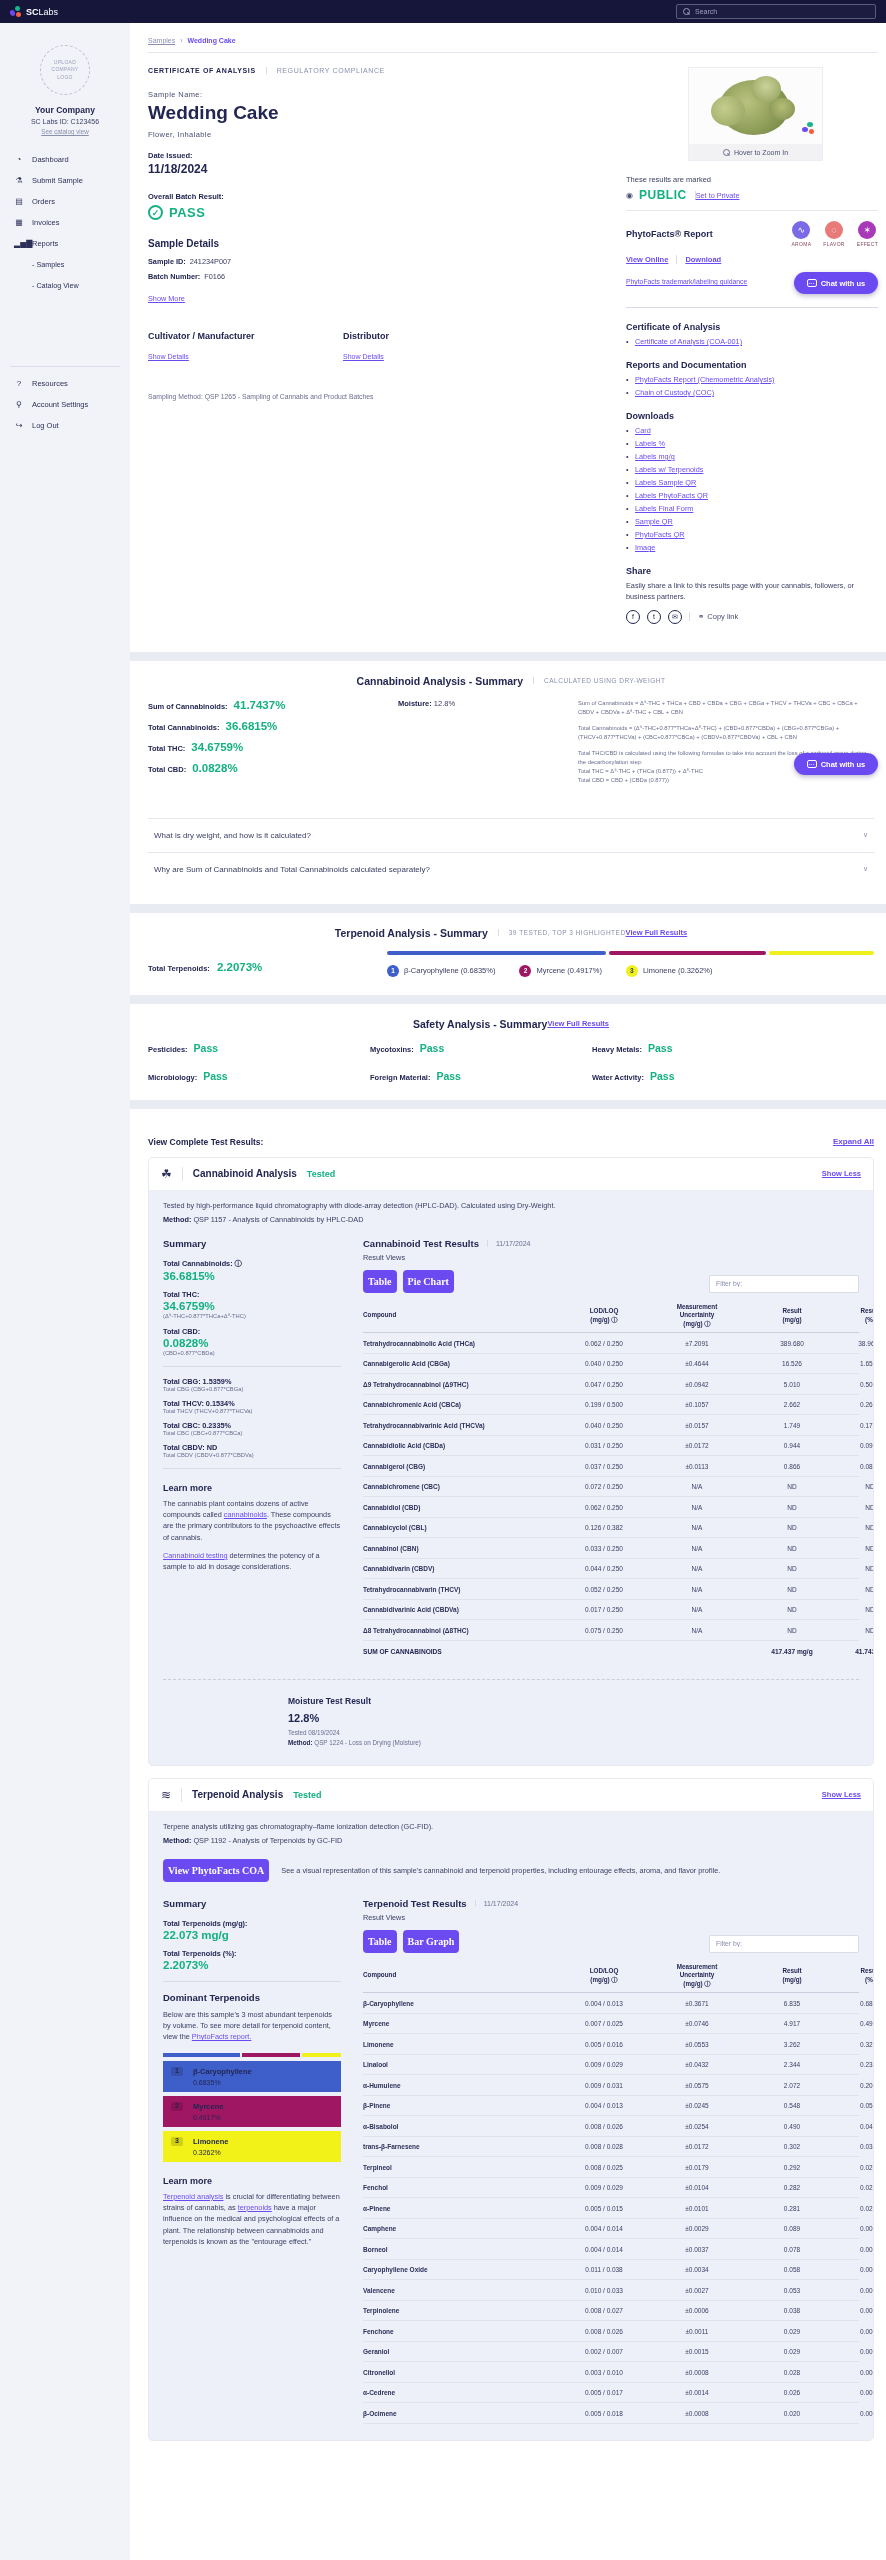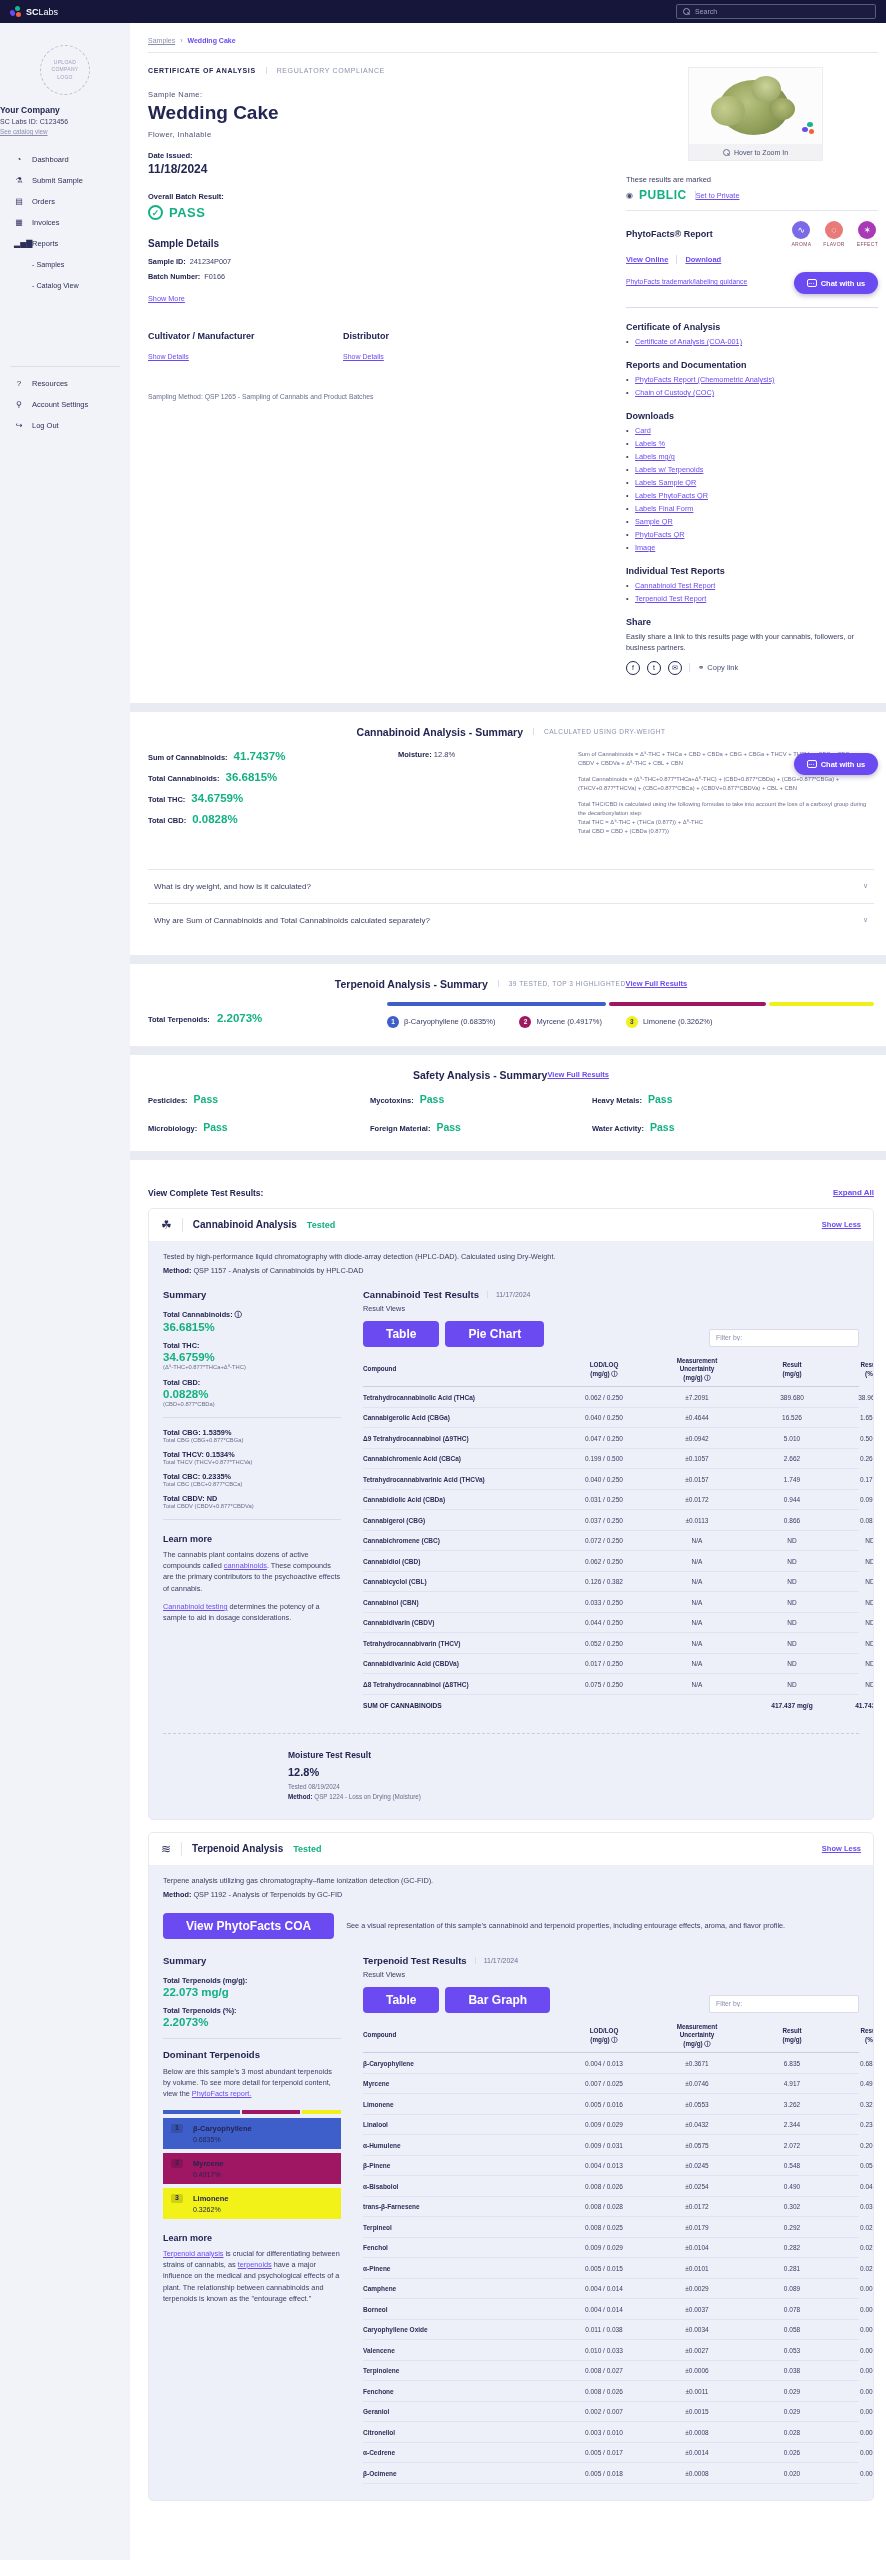--- a/index.html
+++ b/index.html
@@ -19,21 +19,21 @@
   .search{display:flex;align-items:center;gap:5px;width:200px;height:15px;border:1px solid #5a5c7e;border-radius:2px;background:#1b1c40;padding:0 6px}
   .mag{position:relative;width:7px;height:7px;flex:0 0 auto}
   .mag::before{content:"";position:absolute;width:5px;height:5px;border:1px solid #9DA1bd;border-radius:50%;left:0;top:0}
   .mag::after{content:"";position:absolute;width:3px;height:1px;background:#9da1bd;left:4px;top:5px;transform:rotate(45deg)}
   .search input{flex:1;background:transparent;border:0;outline:0;color:#d8daea;font-size:7px;font-family:inherit}
   .search input::placeholder{color:#9da1bd}
   
   .layout{display:flex;align-items:stretch}
   .sidebar{width:130px;background:#f2f3f9;min-height:2537px;padding:14px 0 0 0;flex:0 0 auto}
   .logo-circle{width:50px;height:50px;border:1px dashed #b9bdd1;border-radius:50%;margin:8px auto 10px;display:flex;align-items:center;justify-content:center;text-align:center;color:#9aa0b8;font-size:5px;line-height:1.5;letter-spacing:.3px;white-space:pre-line}
-  .company{margin-bottom:14px}
+  .company{text-align:center;margin-bottom:14px}
   .company .c1{font-size:8.5px;font-weight:bold;color:#232652}
   .company .c2{font-size:7px;color:#3a3d63;margin-top:3px}
   .company .c3{font-size:6.3px;color:#8a8fae;text-decoration:underline;margin-top:3px;cursor:pointer}
   .nav-item{display:flex;align-items:center;gap:8px;padding:6px 0 6px 14px;font-size:7.5px;color:#2c2f58;cursor:pointer}
   .nav-ico{width:10px;font-size:8px;color:#2c2f58;text-align:center;flex:0 0 auto}
   .nav-sub{padding:6px 0 6px 32px;font-size:7.2px;color:#2c2f58;cursor:pointer}
   .side-div{height:1px;background:#dcdfeb;margin:70px 10px 6px 10px}
   
   .main{flex:1;background:#fff;padding:10px 8px 0 18px;min-width:0}
   .crumb{font-size:7px;margin:4px 0 8px}
@@ -145,21 +145,21 @@
   .pht{display:flex;align-items:center;gap:10px}
   .picon{font-size:12px;color:#2c2f58;border-right:1px solid #e0e2ee;padding-right:10px}
   .ptitle{font-size:10px;font-weight:bold;color:#232652}
   .tested{font-size:9px;font-weight:bold;color:#13b181}
   .showless{font-size:7.5px;font-weight:bold}
   .pbody{padding:10px 14px 16px}
   .pdesc{font-size:7.3px;color:#3a3d63;margin-bottom:5px}
   .pmeth{font-size:7.3px;color:#3a3d63;margin-bottom:14px}
   .pmeth b{color:#232652}
   .pfbtnrow{display:flex;align-items:center;gap:12px;margin-bottom:16px}
-  .btn{background:#6b4af2;color:#fff;font-size:12px;font-weight:bold;border:0;border-radius:4px;padding:6px 23px;cursor:pointer;font-family:Liberation Sans, sans-serif}
+  .btn{background:#6b4af2;color:#fff;font-size:10px;font-weight:bold;border:0;border-radius:4px;padding:6px 5px;cursor:pointer;font-family:Liberation Serif, serif}
   .pfcap{font-size:7.3px}
   .pgrid{display:flex;gap:22px}
   .psum{width:178px;flex:0 0 auto}
   .psumtitle{font-size:9.5px;font-weight:bold;color:#232652;margin-bottom:10px}
   .bigstat{margin-bottom:8px}
   .bigstat .bl{font-size:7.3px;font-weight:bold;color:#232652}
   .bigstat .bv{font-size:11.5px;font-weight:bold;color:#13b181;margin-top:1px}
   .bigstat .bs{font-size:5.8px;color:#6a6e90;margin-top:1px}
   .psum .div{height:1px;background:#d9dce8;margin:10px 0}
   .ministat{margin-bottom:7px}
@@ -398,27 +398,20 @@
               <li><span class="lnk">Labels w/ Terpenoids</span></li>
               <li><span class="lnk">Labels Sample QR</span></li>
               <li><span class="lnk">Labels PhytoFacts QR</span></li>
               <li><span class="lnk">Labels Final Form</span></li>
               <li><span class="lnk">Sample QR</span></li>
               <li><span class="lnk">PhytoFacts QR</span></li>
               <li><span class="lnk">Image</span></li>
             </ul>
         </div>
         <div class="rsect">
-          <div class="h4">Individual Test Reports</div>
-          <ul>
-              <li><span class="lnk">Cannabinoid Test Report</span></li>
-              <li><span class="lnk">Terpenoid Test Report</span></li>
-            </ul>
-        </div>
-        <div class="rsect">
           <div class="h4">Share</div>
           <div class="sharetxt">Easily share a link to this results page with your cannabis, followers, or business partners.</div>
           <div class="shareicons">
             <span style="display:flex;gap:7px">
 
             <span class="sic">f</span>
                 <span class="sic">t</span>
                 <span class="sic">✉</span>
               </span>
             <span class="copylink">

